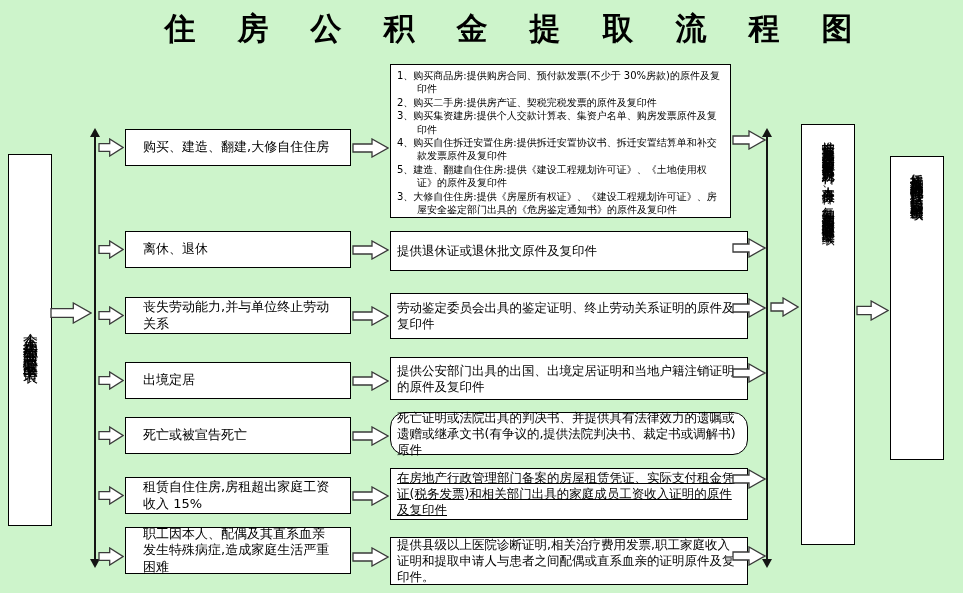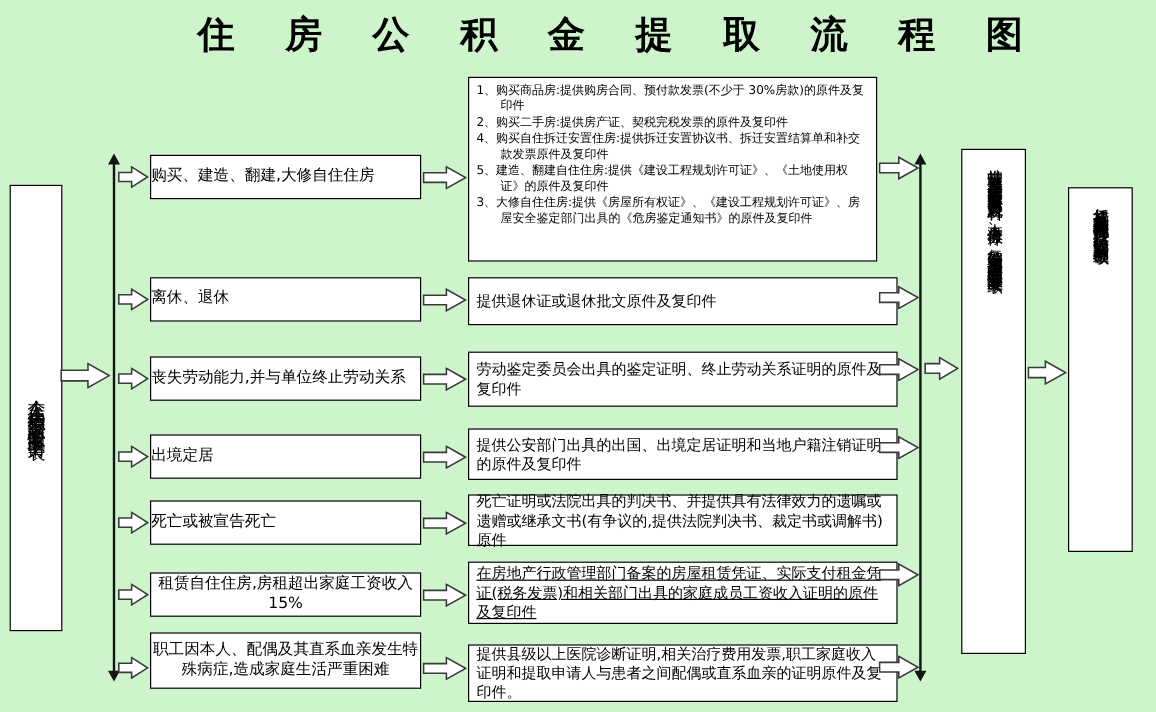--- a/index.html
+++ b/index.html
@@ -15,22 +15,21 @@
     font-size:31px;font-weight:600;letter-spacing:42px;white-space:nowrap;
     text-indent:42px;
     padding-left:27px;
   }
   .box{
     position:absolute;background:#fff;border:1.5px solid #000;
     box-sizing:border-box;display:flex;align-items:center;
   }
   .cond{
     left:125px;width:226px;font-size:13px;line-height:1.25;
-    padding:2px 0;
-    text-align:center;
+    padding:2px 17px;
   }
   .desc{
     left:390px;width:358px;font-size:12.5px;line-height:1.28;
     padding:19px 6px;
   }
   .desc-list{
     left:390px;width:341px;font-size:10px;line-height:13.4px;
     padding:4px 6px;display:block;
   }
   .desc-list .li{padding-left:20px;text-indent:-20px;}
@@ -162,35 +161,36 @@
   </div>
 <div class="block-arrow" style="left:352px;top:547px;width:37px;height:20px;">
     <svg width="37" height="20" style="display:block">
       <polygon points="1,6 20,6 20,1 36,10 20,19 20,14 1,14" fill="#ffffff" stroke="#3a3a3a" stroke-width="1.3"></polygon>
     </svg>
   </div>
 
 <div class="box desc-list" style="top:64px;height:154px;">
   <div class="li">1、购买商品房:提供购房合同、预付款发票(不少于 30%房款)的原件及复印件</div>
   <div class="li">2、购买二手房:提供房产证、契税完税发票的原件及复印件</div>
+  <div class="li">3、购买集资建房:提供个人交款计算表、集资户名单、购房发票原件及复印件</div>
   <div class="li">4、购买自住拆迁安置住房:提供拆迁安置协议书、拆迁安置结算单和补交款发票原件及复印件</div>
   <div class="li">5、建造、翻建自住住房:提供《建设工程规划许可证》、《土地使用权证》的原件及复印件</div>
   <div class="li">3、大修自住住房:提供《房屋所有权证》、《建设工程规划许可证》、房屋安全鉴定部门出具的《危房鉴定通知书》的原件及复印件</div>
 </div>
 
 <div class="box desc" style="top:231px;height:37px;">
   <span>提供退休证或退休批文原件及复印件</span>
   </div>
 <div class="box desc" style="top:293px;height:46px;">
   <span>劳动鉴定委员会出具的鉴定证明、终止劳动关系证明的原件及复印件</span>
   </div>
 <div class="box desc" style="top:357px;height:43px;">
   <span>提供公安部门出具的出国、出境定居证明和当地户籍注销证明的原件及复印件</span>
   </div>
-<div class="box desc" style="top:412px;height:43px;">
+<div class="box desc" style="top:412px;height:43px;border-radius:15px;">
   <span>死亡证明或法院出具的判决书、并提供具有法律效力的遗嘱或遗赠或继承文书(有争议的,提供法院判决书、裁定书或调解书)原件</span>
   </div>
 <div class="box desc" style="top:468px;height:52px;text-decoration:underline;">
   <span>在房地产行政管理部门备案的房屋租赁凭证、实际支付租金凭证(税务发票)和相关部门出具的家庭成员工资收入证明的原件及复印件</span>
   </div>
 <div class="box desc" style="top:537px;height:48px;">
   <span>提供县级以上医院诊断证明,相关治疗费用发票,职工家庭收入证明和提取申请人与患者之间配偶或直系血亲的证明原件及复印件。</span>
   </div>
 
 <div class="block-arrow" style="left:732px;top:130px;width:34px;height:20px;">

